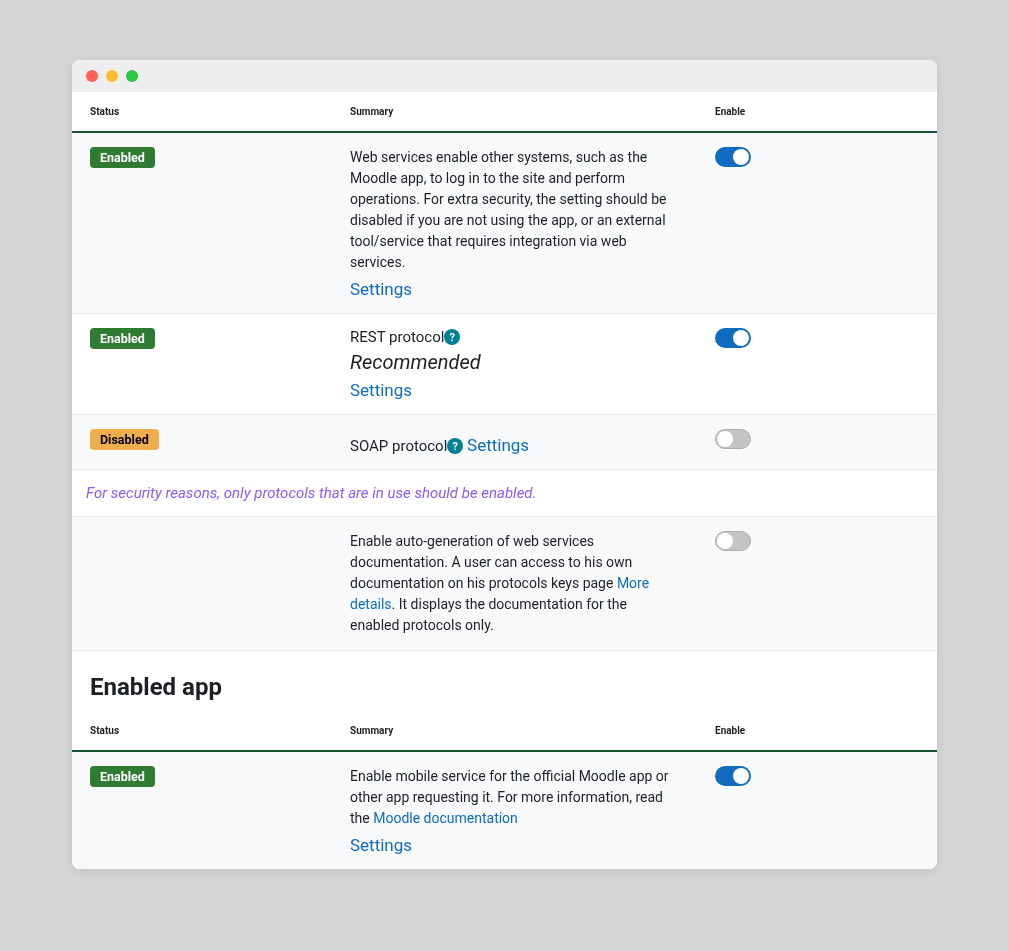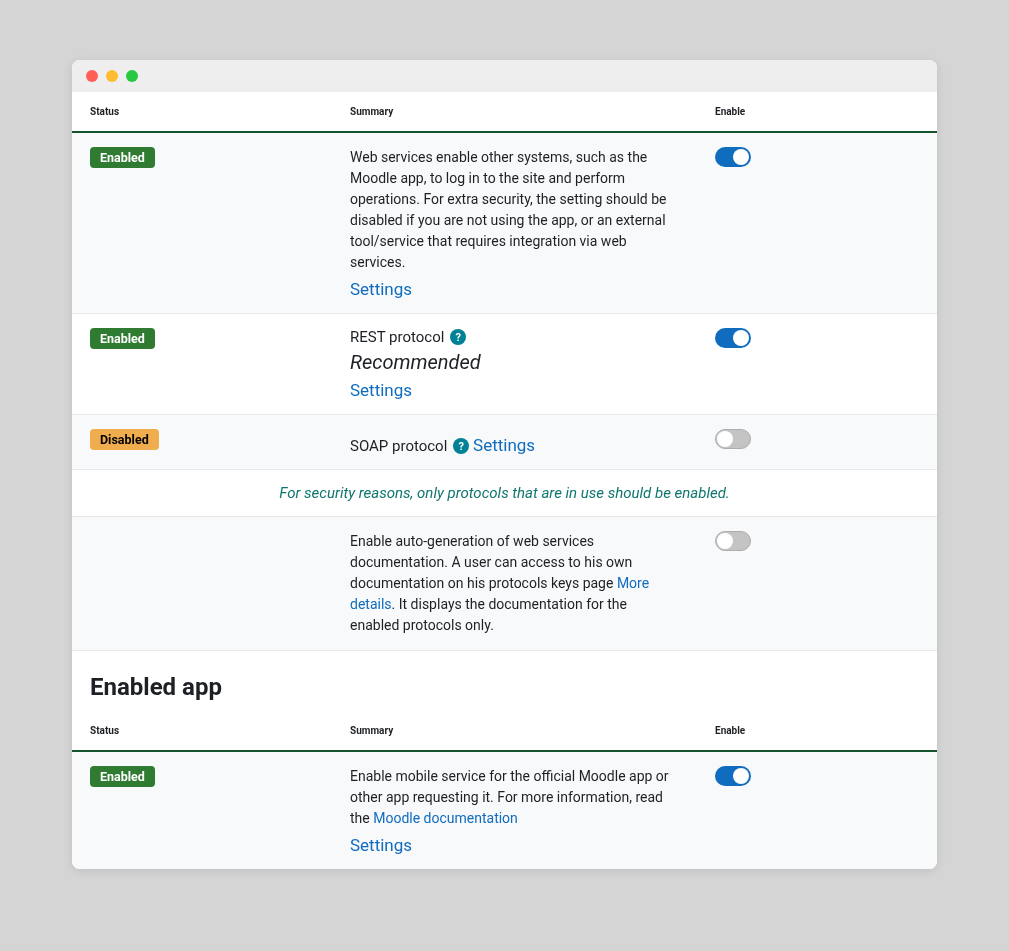--- a/index.html
+++ b/index.html
@@ -67,21 +67,21 @@
       color: #fff;
       line-height: 1.2;
     }
     .badge.enabled { background: #2f7b32; }
     .badge.disabled { background: #f0ad4e; color:#000; }
     .summary-title {
       font-size: 15px;
       color:#1d2125;
       display: inline-flex;
       align-items: center;
-      gap: 6px;
+      gap: 0;
     }
     .summary-desc {
       font-size: 14px;
       line-height: 1.5;
       color:#1d2125;
     }
     .summary-note {
       font-style: italic;
       font-size: 20px;
       margin-top: 4px;
@@ -132,26 +132,26 @@
       top: 2px;
       width: 16px;
       height: 16px;
       border-radius: 50%;
       background: #fff;
       transition: left .15s;
     }
     .toggle.off .knob { left: 2px; }
     .toggle.on .knob { left: 18px; }
     .note-row td {
-      text-align: center;
+      text-align: left;
       font-style: italic;
       font-size: 15px;
       padding: 14px;
       background:#fff;
-      color:#0f766e;
+      color:#8b5cf6;
     }
     .section-heading {
       font-size: 24px;
       font-weight: 700;
       padding: 22px 18px 10px;
       color:#1d2125;
     }
     tr.no-border td { border-bottom: none; }
   </style>
 </head>

